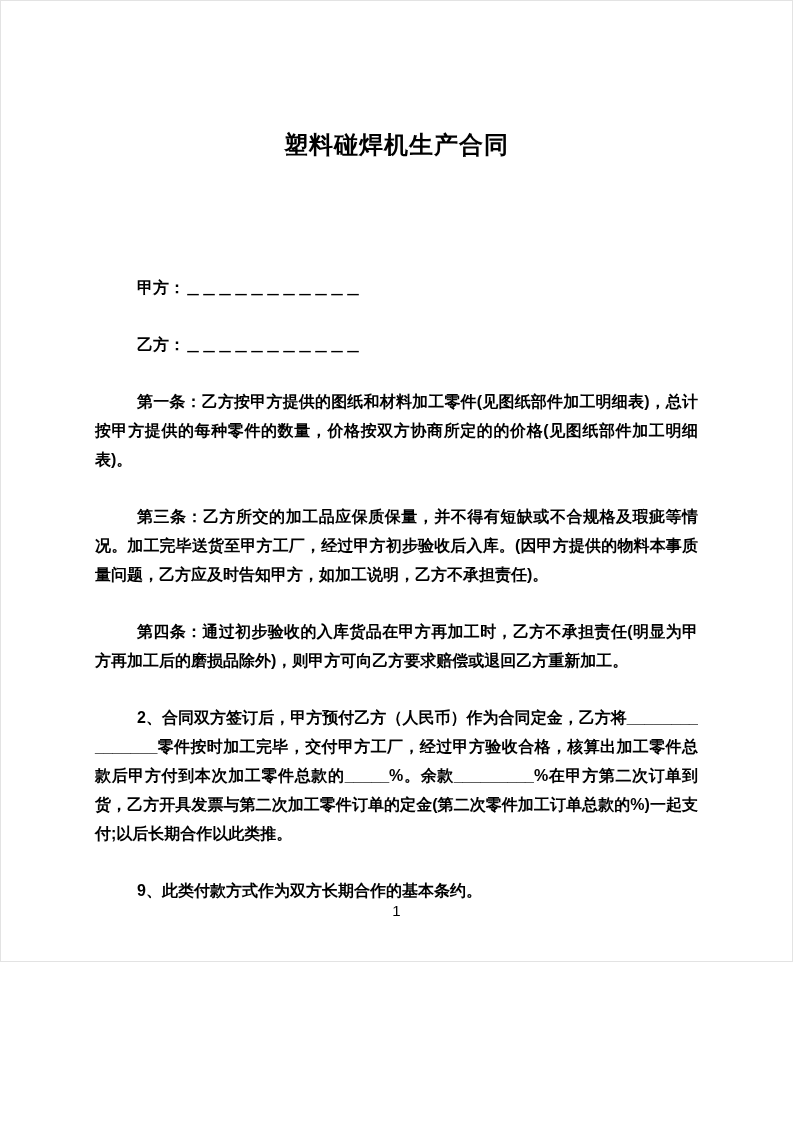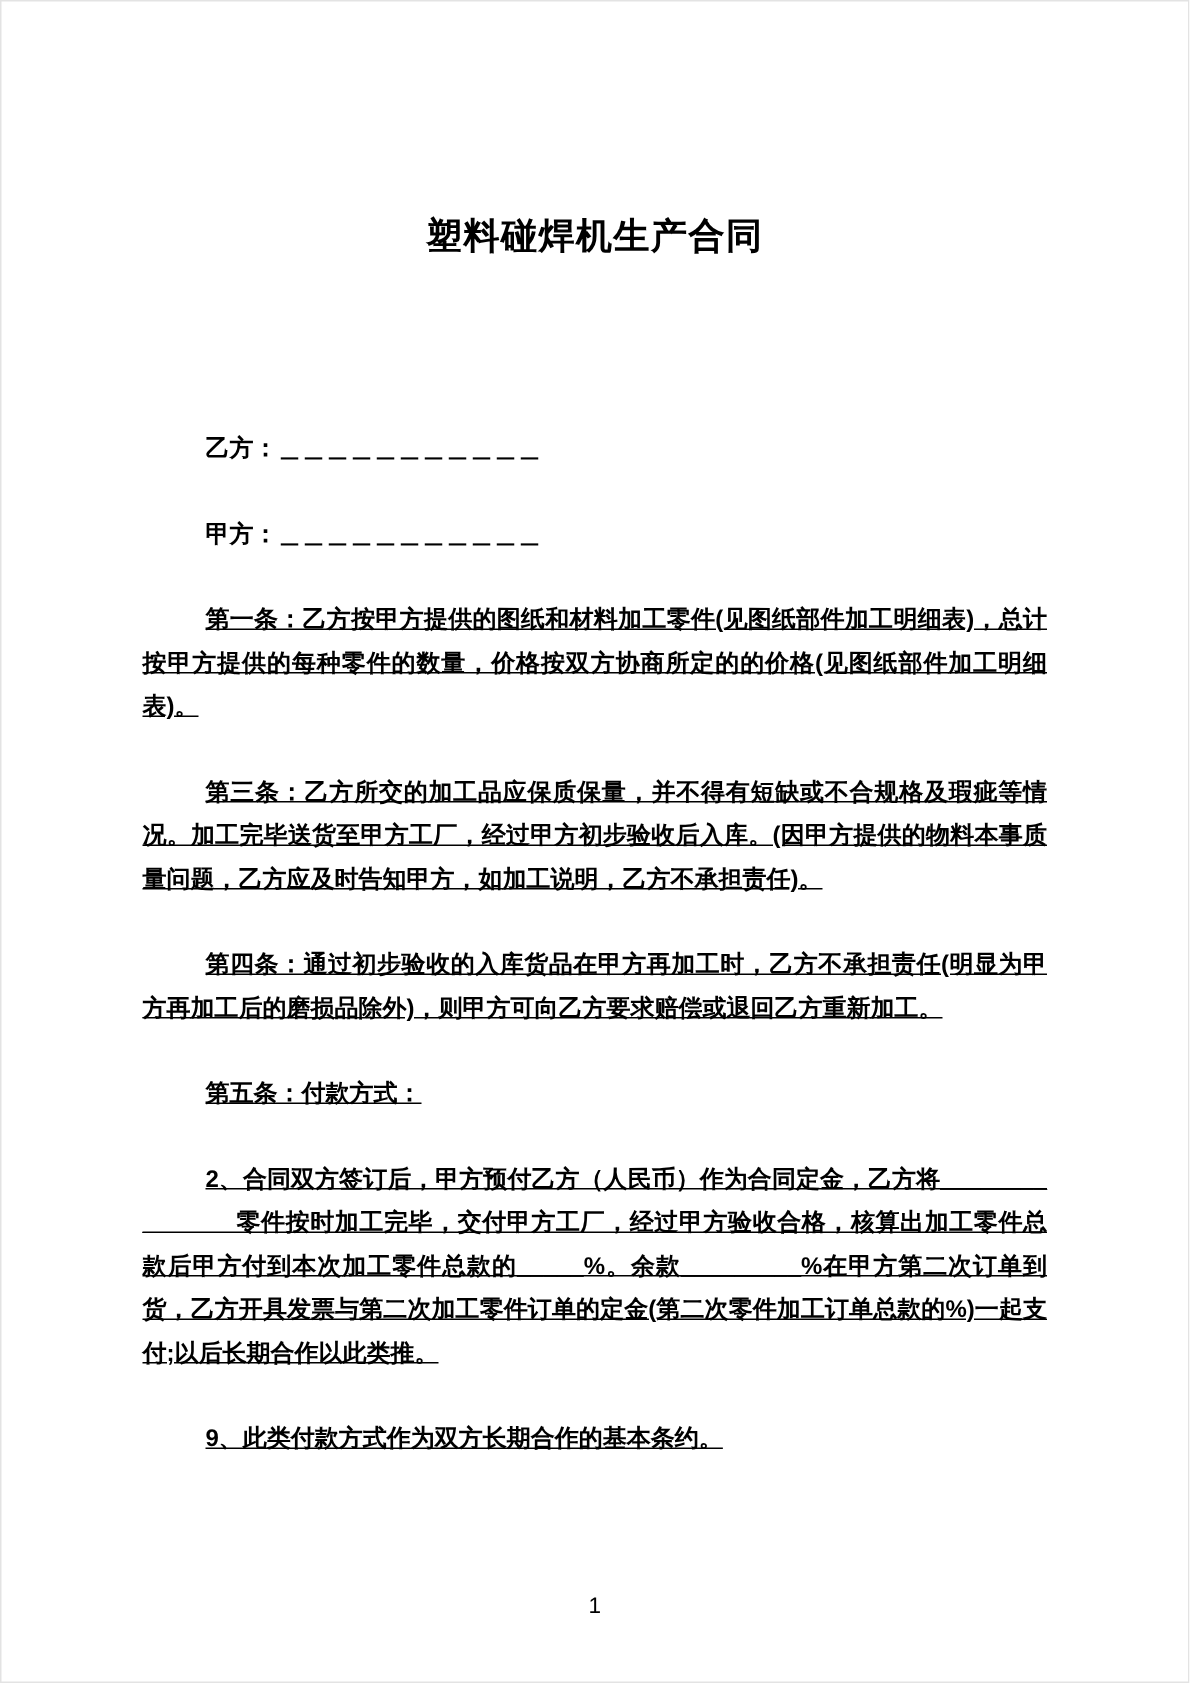--- a/index.html
+++ b/index.html
@@ -2,24 +2,24 @@
 <html><head>
 <meta charset="utf-8">
 <style>
   html, body {
     margin: 0;
     padding: 0;
     background: #ffffff;
   }
   .page {
     width: 793px;
-    height: 1122px;
+    height: 962px;
     box-sizing: border-box;
     margin: 0 auto;
-    padding: 12px 94px;
+    padding: 0 94px;
     background: #ffffff;
     border: 1px solid #e3e3e3;
     position: relative;
     color: #000000;
     font-family: "Liberation Sans", "DejaVu Sans", sans-serif;
     overflow: hidden;
   }
   .doc-title {
     margin: 0;
     padding-top: 128px;
@@ -34,21 +34,20 @@
   .party-line {
     margin: 0 0 28px 0;
     font-size: 16px;
     font-weight: 600;
     line-height: 29px;
     text-indent: 42px;
     white-space: pre;
   }
   .clauses {
     margin-top: 14px;
-    text-decoration: underline;
   }
   .clause {
     margin: 28px 0;
     font-size: 16px;
     font-weight: 600;
     line-height: 29px;
     text-indent: 42px;
     text-align: justify;
     word-break: break-all;
   }
@@ -63,28 +62,27 @@
   }
 </style>
 </head>
 <body>
 
 <div class="page">
 
   <h1 class="doc-title">塑料碰焊机生产合同</h1>
 
   <div class="party-block">
+    <p class="party-line">甲方：＿＿＿＿＿＿＿＿＿＿＿</p>
     <p class="party-line">乙方：＿＿＿＿＿＿＿＿＿＿＿</p>
-    <p class="party-line">甲方：＿＿＿＿＿＿＿＿＿＿＿</p>
   </div>
 
   <div class="clauses">
     <p class="clause">第一条：乙方按甲方提供的图纸和材料加工零件(见图纸部件加工明细表)，总计按甲方提供的每种零件的数量，价格按双方协商所定的的价格(见图纸部件加工明细表)。</p>
     <p class="clause">第三条：乙方所交的加工品应保质保量，并不得有短缺或不合规格及瑕疵等情况。加工完毕送货至甲方工厂，经过甲方初步验收后入库。(因甲方提供的物料本事质量问题，乙方应及时告知甲方，如加工说明，乙方不承担责任)。</p>
     <p class="clause">第四条：通过初步验收的入库货品在甲方再加工时，乙方不承担责任(明显为甲方再加工后的磨损品除外)，则甲方可向乙方要求赔偿或退回乙方重新加工。</p>
-    <p class="clause">第五条：付款方式：</p>
     <p class="clause">2、合同双方签订后，甲方预付乙方（人民币）作为合同定金，乙方将_______________零件按时加工完毕，交付甲方工厂，经过甲方验收合格，核算出加工零件总款后甲方付到本次加工零件总款的_____%。余款_________%在甲方第二次订单到货，乙方开具发票与第二次加工零件订单的定金(第二次零件加工订单总款的%)一起支付;以后长期合作以此类推。</p>
     <p class="clause">9、此类付款方式作为双方长期合作的基本条约。</p>
   </div>
 
   <div class="page-number">1</div>
 
 </div>
 
 </body></html>

